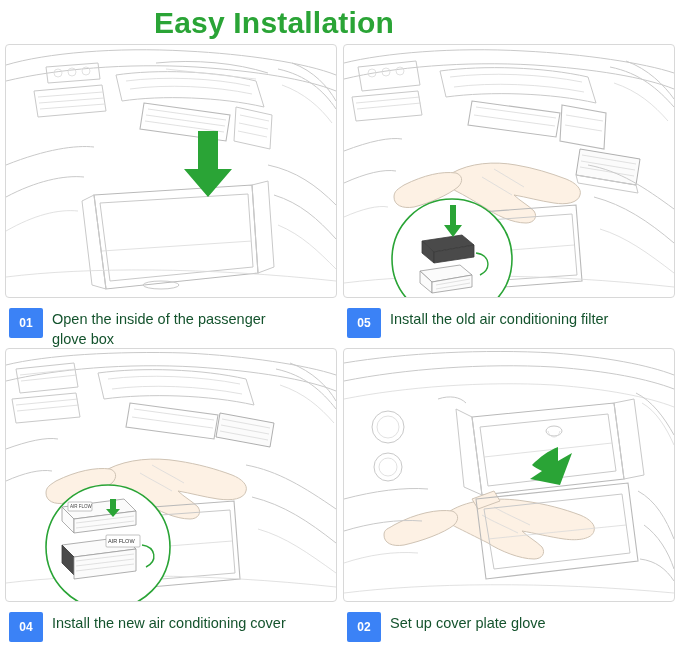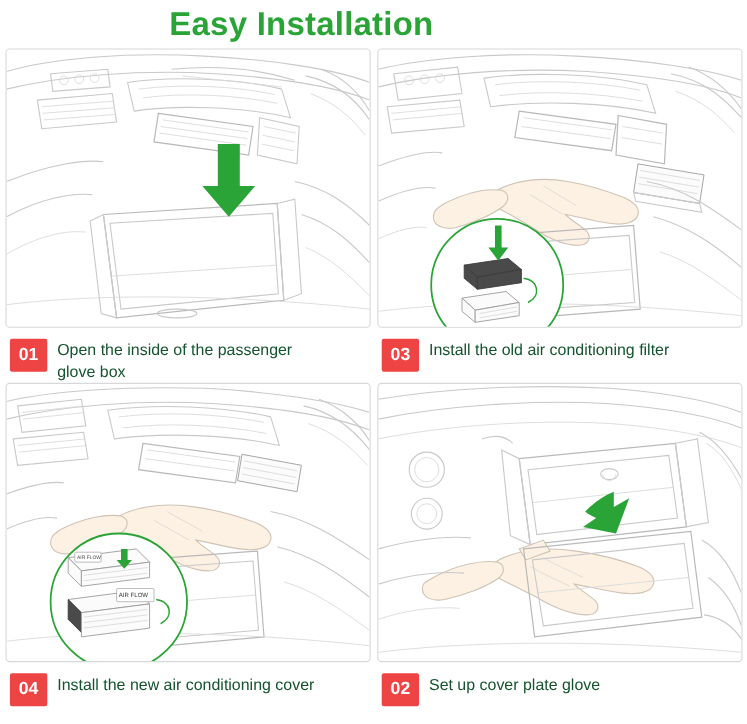--- a/index.html
+++ b/index.html
@@ -53,23 +53,23 @@
     display: flex;
     align-items: flex-start;
     gap: 9px;
     padding-top: 10px;
     padding-left: 4px;
   }
   .step-badge {
     flex: 0 0 auto;
     width: 34px;
     height: 30px;
-    background: #ef4444;
+    background: #3b82f6;
     color: #ffffff;
-    font-size: 16px;
+    font-size: 12px;
     font-weight: bold;
     display: flex;
     align-items: center;
     justify-content: center;
     border-radius: 2px;
   }
   .caption-text {
     font-size: 14.5px;
     color: #14532d;
     line-height: 1.35;
@@ -258,21 +258,21 @@
                 <path class="lnd" d="M92 244 L126 238"></path>
 
                 <path class="greenfill" d="M106 160 L112 160 L112 180 L118 180 L109 192 L100 180 L106 180 Z"></path>
                 <path class="greenstroke" d="M132 208 C146 210 148 224 136 230"></path>
               </g>
             </g>
           </svg>
         </div>
       </div>
       <div class="caption">
-        <div class="step-badge">03</div>
+        <div class="step-badge">05</div>
         <div class="caption-text">Install the old air conditioning filter</div>
       </div>
     </div>
 
     <div class="cell">
       <div class="panel">
         <div class="art">
           <svg viewBox="0 0 330 252" preserveAspectRatio="none">
 
             <path class="ln" d="M0 16 C40 6 110 2 180 4 C240 7 300 16 330 26"></path>

